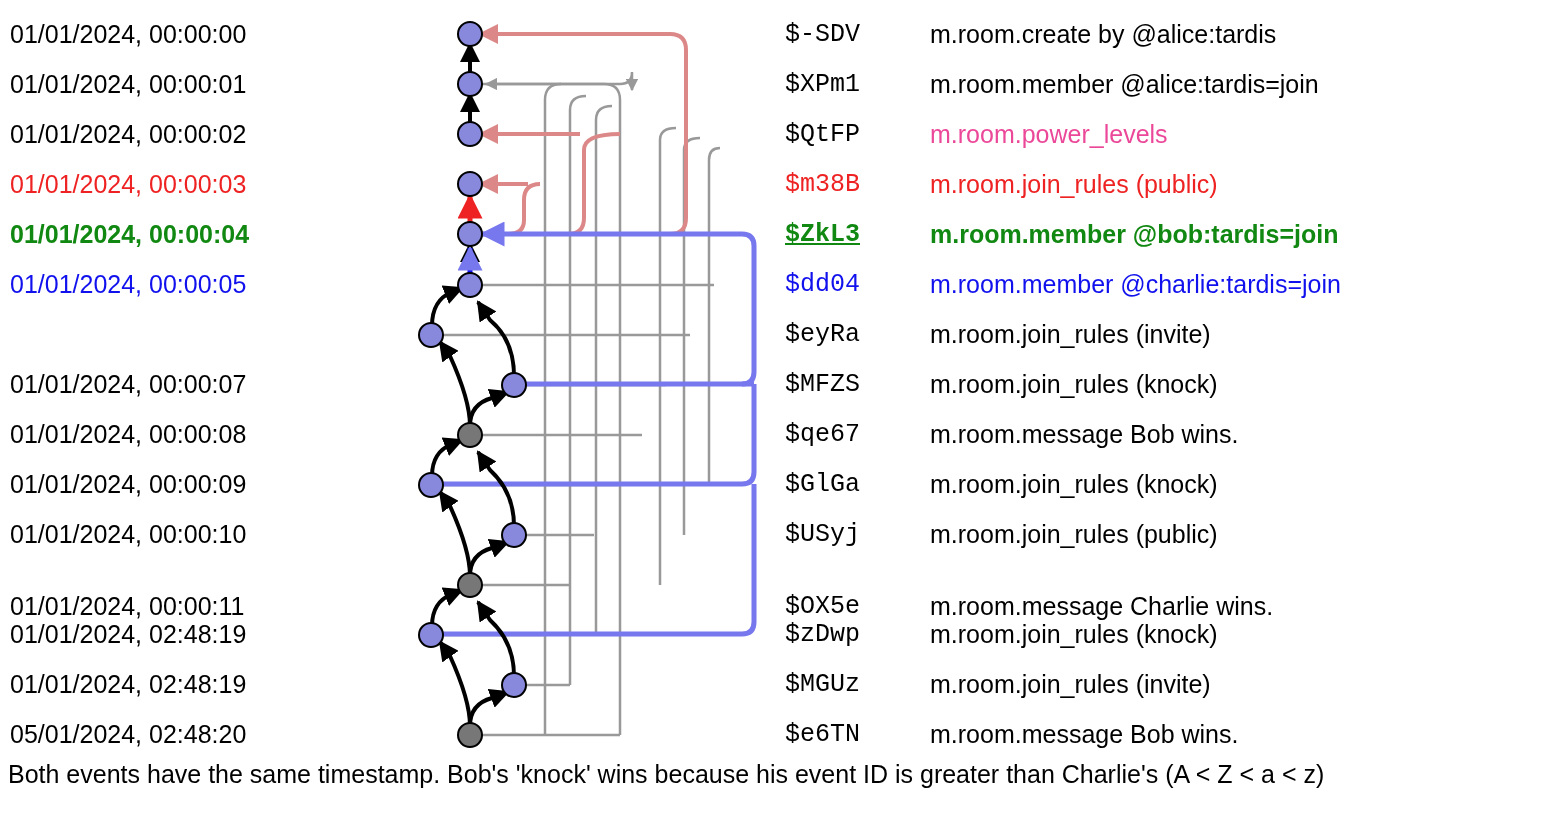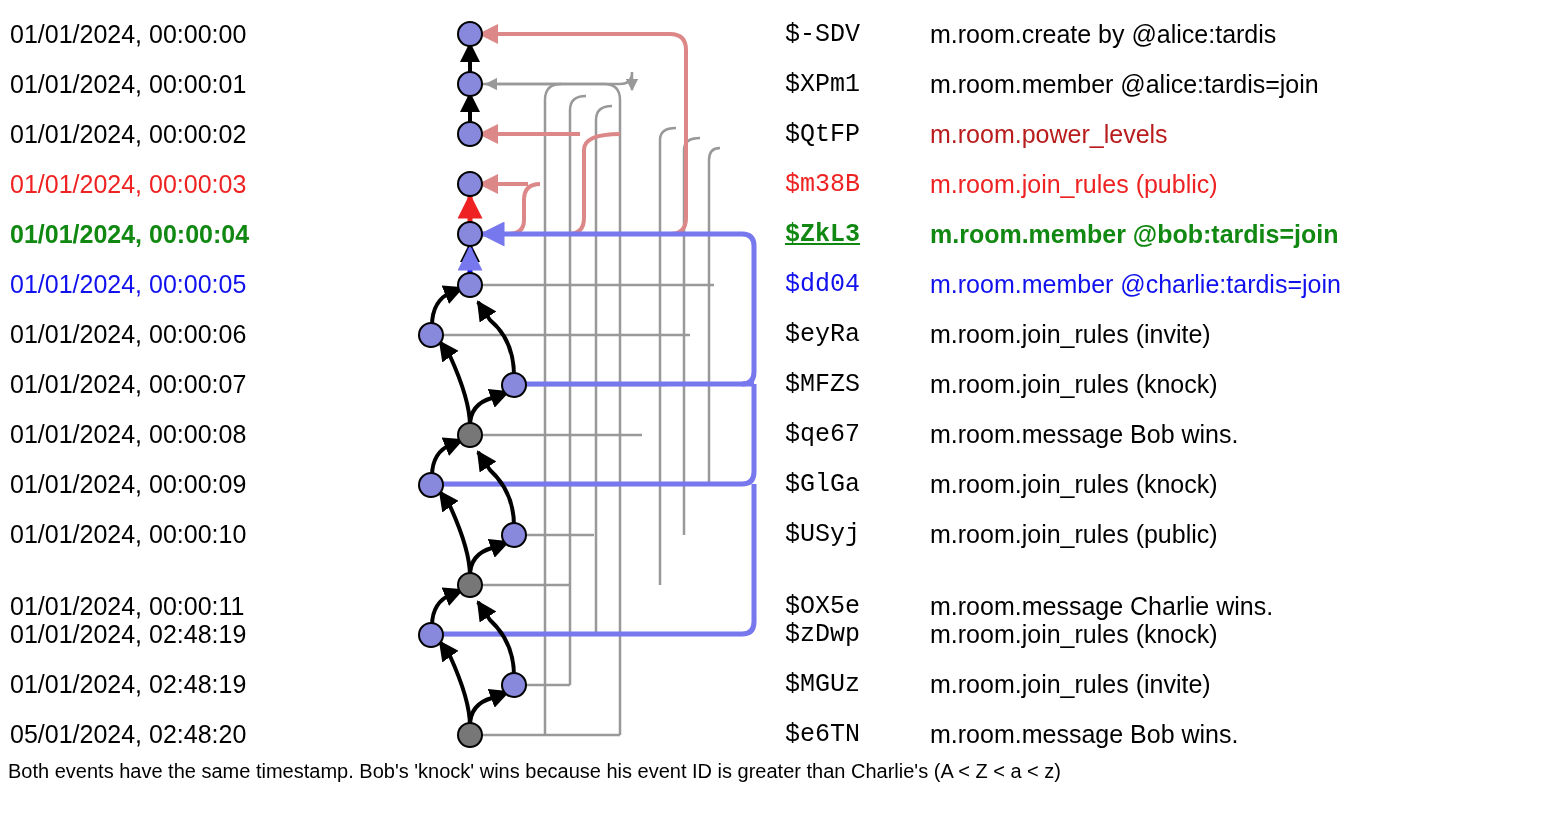--- a/index.html
+++ b/index.html
@@ -51,21 +51,21 @@
     height: 34px;
   }
   .bold {
     font-weight: bold;
   }
   .caption {
     position: absolute;
     left: 8px;
     top: 760px;
     font-family: "Liberation Sans", sans-serif;
-    font-size: 20px;
+    font-size: 25px;
     color: #000000;
     white-space: pre;
   }
 </style>
 </head>
 <body>
 
 <svg id="diagram" viewBox="0 0 1566 814" xmlns="http://www.w3.org/2000/svg">
   <defs>
     <marker id="arrow-gray" viewBox="0 0 10 10" refX="9" refY="5" markerWidth="5" markerHeight="5" orient="auto-start-reverse">
@@ -193,39 +193,38 @@
     <span class="body-col" style="color:#000000;">m.room.create by @alice:tardis</span>
   </div>
   <div class="row-text" style="top:70px;">
     <span class="ts-col" style="color:#000000;">01/01/2024, 00:00:01</span>
     <span class="eid-col" style="color:#000000;">$XPm1</span>
     <span class="body-col" style="color:#000000;">m.room.member @alice:tardis=join</span>
   </div>
   <div class="row-text" style="top:120px;">
     <span class="ts-col" style="color:#000000;">01/01/2024, 00:00:02</span>
     <span class="eid-col" style="color:#000000;">$QtFP</span>
-    <span class="body-col" style="color:#b91c1c;">m.room.power_levels</span>
+    <span class="body-col" style="color:#ec4899;">m.room.power_levels</span>
   </div>
   <div class="row-text" style="top:170px;">
     <span class="ts-col" style="color:#ee2222;">01/01/2024, 00:00:03</span>
     <span class="eid-col" style="color:#ee2222;">$m38B</span>
     <span class="body-col" style="color:#ee2222;">m.room.join_rules (public)</span>
   </div>
   <div class="row-text" style="top:220px;">
     <span class="ts-col bold" style="color:#118811;">01/01/2024, 00:00:04</span>
     <span class="eid-col bold" style="color:#118811;text-decoration:underline;">$ZkL3</span>
     <span class="body-col bold" style="color:#118811;">m.room.member @bob:tardis=join</span>
   </div>
   <div class="row-text" style="top:270px;">
     <span class="ts-col" style="color:#1111ee;">01/01/2024, 00:00:05</span>
     <span class="eid-col" style="color:#1111ee;">$dd04</span>
     <span class="body-col" style="color:#1111ee;">m.room.member @charlie:tardis=join</span>
   </div>
   <div class="row-text" style="top:320px;">
-    <span class="ts-col" style="color:#000000;">01/01/2024, 00:00:06</span>
     <span class="eid-col" style="color:#000000;">$eyRa</span>
     <span class="body-col" style="color:#000000;">m.room.join_rules (invite)</span>
   </div>
   <div class="row-text" style="top:370px;">
     <span class="ts-col" style="color:#000000;">01/01/2024, 00:00:07</span>
     <span class="eid-col" style="color:#000000;">$MFZS</span>
     <span class="body-col" style="color:#000000;">m.room.join_rules (knock)</span>
   </div>
   <div class="row-text" style="top:420px;">
     <span class="ts-col" style="color:#000000;">01/01/2024, 00:00:08</span>

